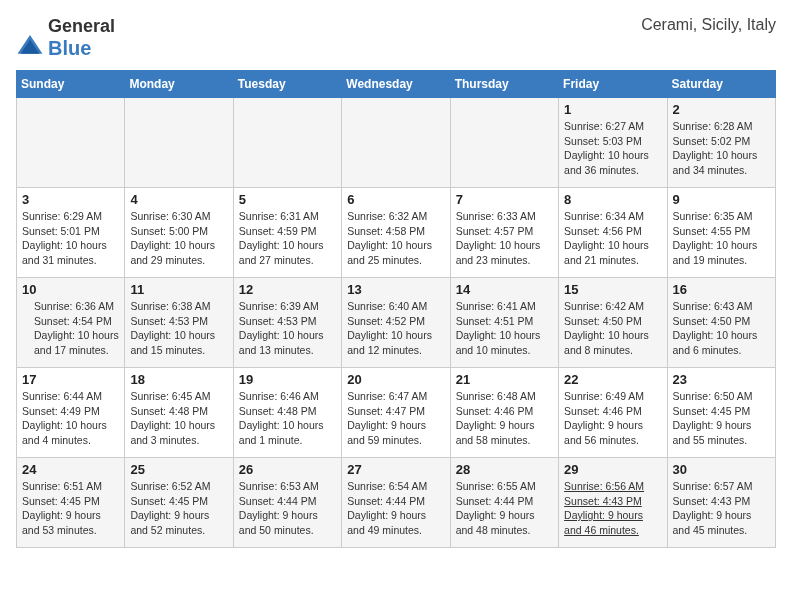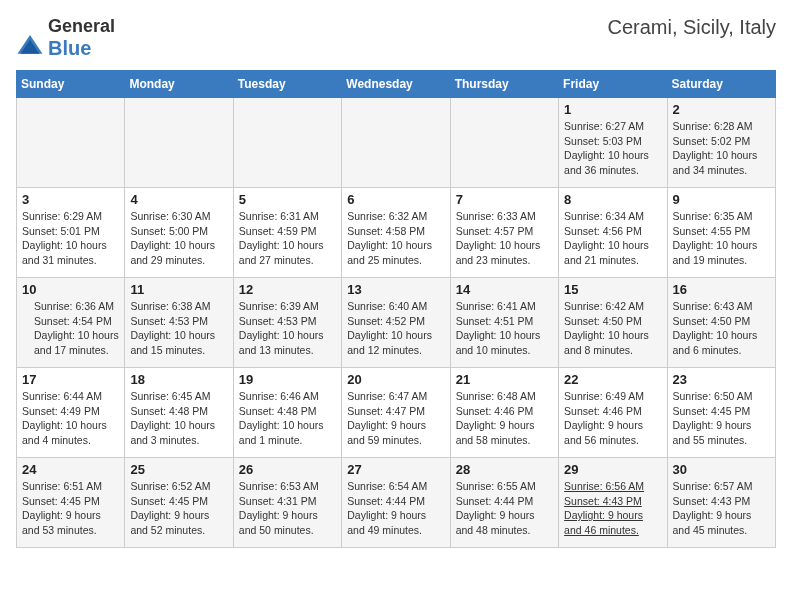--- a/index.html
+++ b/index.html
@@ -37,21 +37,21 @@
     }
     .title-area {
       text-align: right;
     }
     .month-title {
       font-size: 32px;
       font-weight: normal;
       color: #222;
     }
     .location-subtitle {
-      font-size: 20px;
+      font-size: 16px;
       color: #444;
     }
     table {
       width: 100%;
       border-collapse: collapse;
       table-layout: fixed;
     }
     thead tr th {
       background-color: #3a7abf;
       color: #fff;
@@ -284,21 +284,21 @@
         </td>
         <td>
           <span class="day-num">25</span>
           <div class="day-info" style="white-space: pre-line;">Sunrise: 6:52 AM
 Sunset: 4:45 PM
 Daylight: 9 hours and 52 minutes.</div>
         </td>
         <td>
           <span class="day-num">26</span>
           <div class="day-info" style="white-space: pre-line;">Sunrise: 6:53 AM
-Sunset: 4:31 PM
+Sunset: 4:44 PM
 Daylight: 9 hours and 50 minutes.</div>
         </td>
         <td>
           <span class="day-num">27</span>
           <div class="day-info" style="white-space: pre-line;">Sunrise: 6:54 AM
 Sunset: 4:44 PM
 Daylight: 9 hours and 49 minutes.</div>
         </td>
         <td>
           <span class="day-num">28</span>

